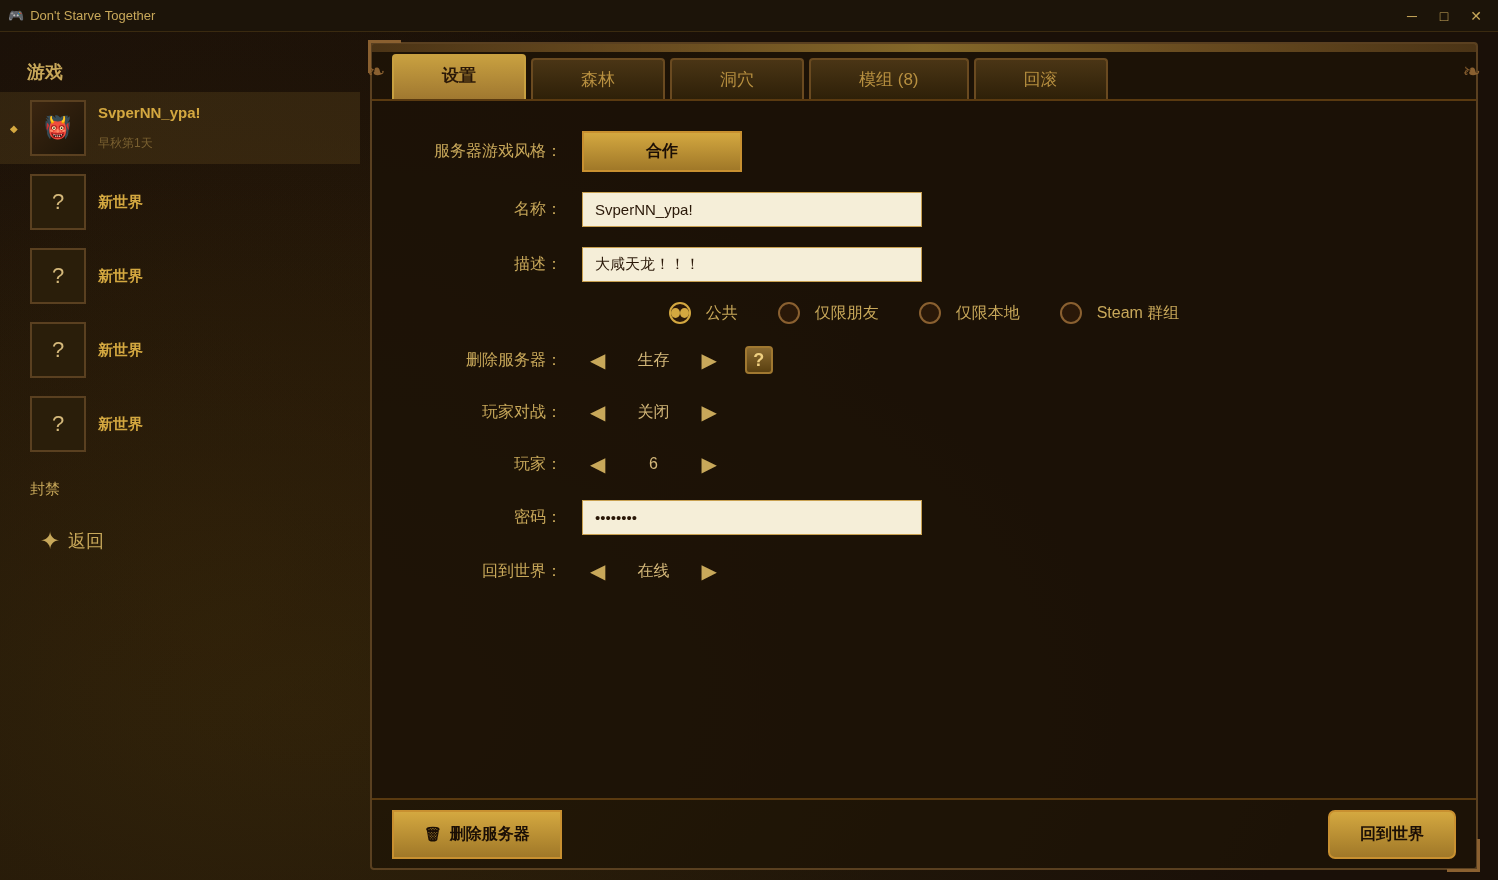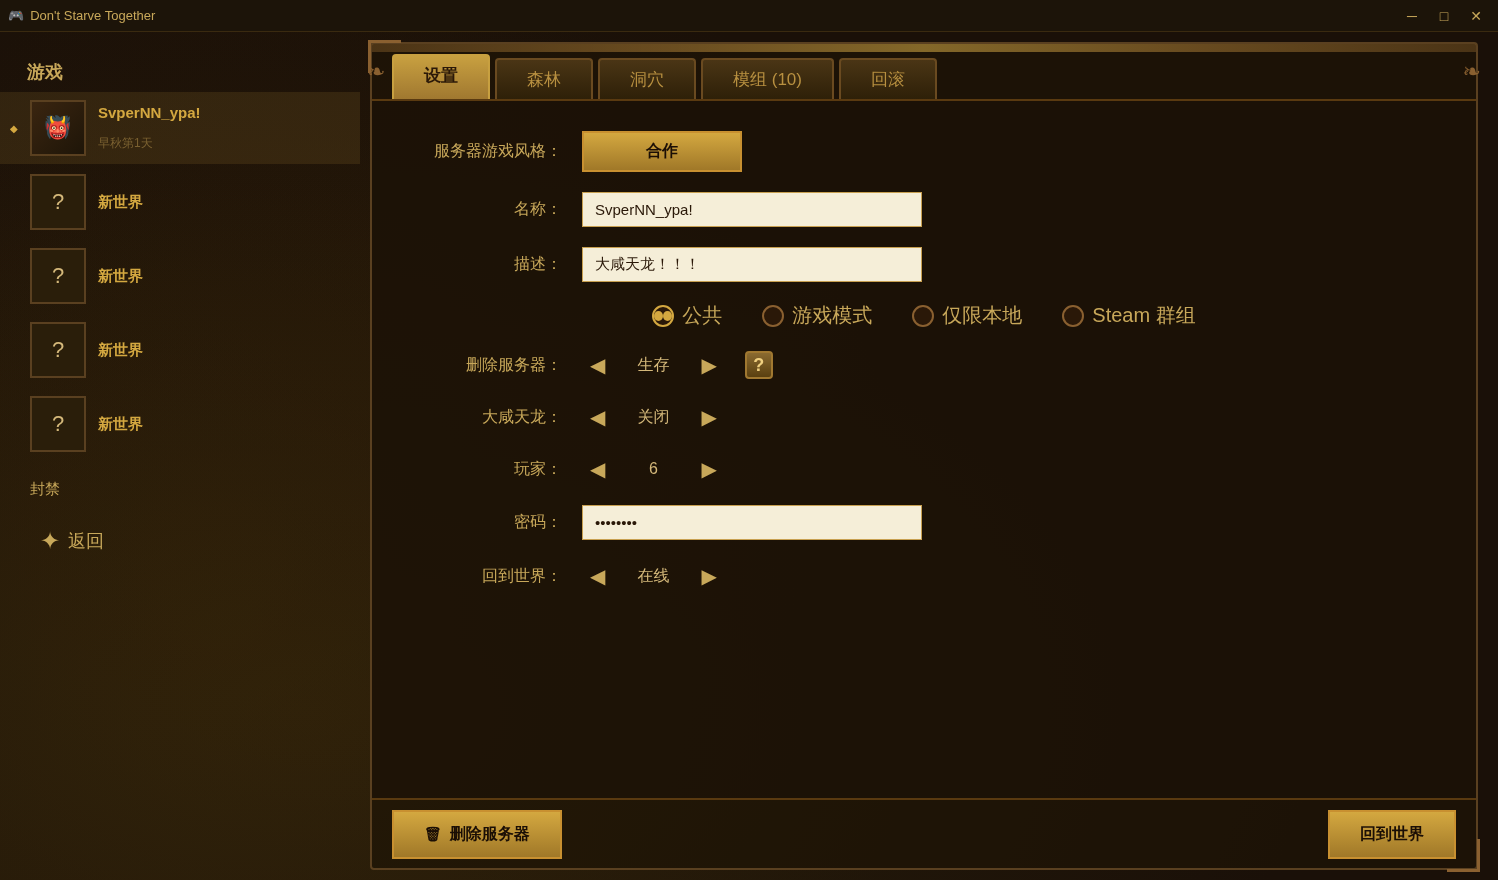--- a/index.html
+++ b/index.html
@@ -208,21 +208,21 @@
       position: absolute;
       top: 0;
       left: 0;
       right: 0;
       height: 8px;
       background: linear-gradient(to right, #6a4a20, #9a7030, #c8a040, #9a7030, #6a4a20);
       opacity: 0.6;
     }
 
     .tab {
-      padding: 8px 30px;
+      padding: 8px 48px;
       font-size: 17px;
       cursor: pointer;
       border: 2px solid #6a4a20;
       border-bottom: none;
       border-radius: 4px 4px 0 0;
       background: linear-gradient(to bottom, #4a3515, #2e2008);
       color: #b89040;
       position: relative;
       bottom: 0;
       transition: background 0.1s;
@@ -291,23 +291,23 @@
       gap: 40px;
       align-items: center;
       flex: 1;
       justify-content: center;
       margin-bottom: 20px;
     }
 
     .radio-option {
       display: flex;
       align-items: center;
-      gap: 8px;
-      cursor: pointer;
-      font-size: 20px;
+      gap: 15px;
+      cursor: pointer;
+      font-size: 16px;
       color: #c8a85a;
     }
 
     .radio-circle {
       width: 22px;
       height: 22px;
       border-radius: 50%;
       border: 2px solid #8a6030;
       background: #2a1808;
       display: flex;
@@ -387,20 +387,21 @@
       border-color: #c89030;
       color: #1a0e05;
       display: flex;
       align-items: center;
       gap: 8px;
     }
     .btn-return {
       background: linear-gradient(to bottom, #d4a840, #a07828);
       border-color: #c89030;
       color: #1a0e05;
+      border-radius: 7px;
     }
 
     
     .back-section {
       position: absolute;
       bottom: 20px;
       left: 20px;
       display: flex;
       align-items: center;
       gap: 8px;
@@ -498,21 +499,21 @@
 
   <div class="main-content">
     <div class="scroll-container">
 
       <div class="tab-bar">
         <div class="scroll-top-deco"></div>
 
         <div class="tab active">设置</div>
         <div class="tab">森林</div>
         <div class="tab">洞穴</div>
-        <div class="tab">模组 (10)</div>
+        <div class="tab">模组 (8)</div>
         <div class="tab">回滚</div>
 
         <span class="left-deco" style="left:-5px; font-size:22px; color:#8a6030;">❧</span>
         <span class="right-deco" style="right:-5px; font-size:22px; color:#8a6030;">❧</span>
       </div>
 
       <div class="content-area">
 
         <div class="form-row">
           <span class="form-label">服务器游戏风格：</span>
@@ -531,21 +532,21 @@
 
         <div class="radio-group">
           <label class="radio-option">
             <div class="radio-circle selected">
               <div style="width:10px;height:10px;border-radius:50%;background:#d4a840;"></div>
             </div>
             <span>公共</span>
           </label>
           <label class="radio-option">
             <div class="radio-circle"></div>
-            <span>游戏模式</span>
+            <span>仅限朋友</span>
           </label>
           <label class="radio-option">
             <div class="radio-circle"></div>
             <span>仅限本地</span>
           </label>
           <label class="radio-option">
             <div class="radio-circle"></div>
             <span>Steam 群组</span>
           </label>
         </div>
@@ -556,21 +557,21 @@
             <button class="arrow-btn">◀</button>
             <span class="arrow-value">生存</span>
             <button class="arrow-btn">▶</button>
           </div>
           <button class="help-btn">
             <span class="question-mark">?</span>
           </button>
         </div>
 
         <div class="form-row">
-          <span class="form-label">大咸天龙：</span>
+          <span class="form-label">玩家对战：</span>
           <div class="arrow-control">
             <button class="arrow-btn">◀</button>
             <span class="arrow-value">关闭</span>
             <button class="arrow-btn">▶</button>
           </div>
         </div>
 
         <div class="form-row">
           <span class="form-label">玩家：</span>
           <div class="arrow-control">

